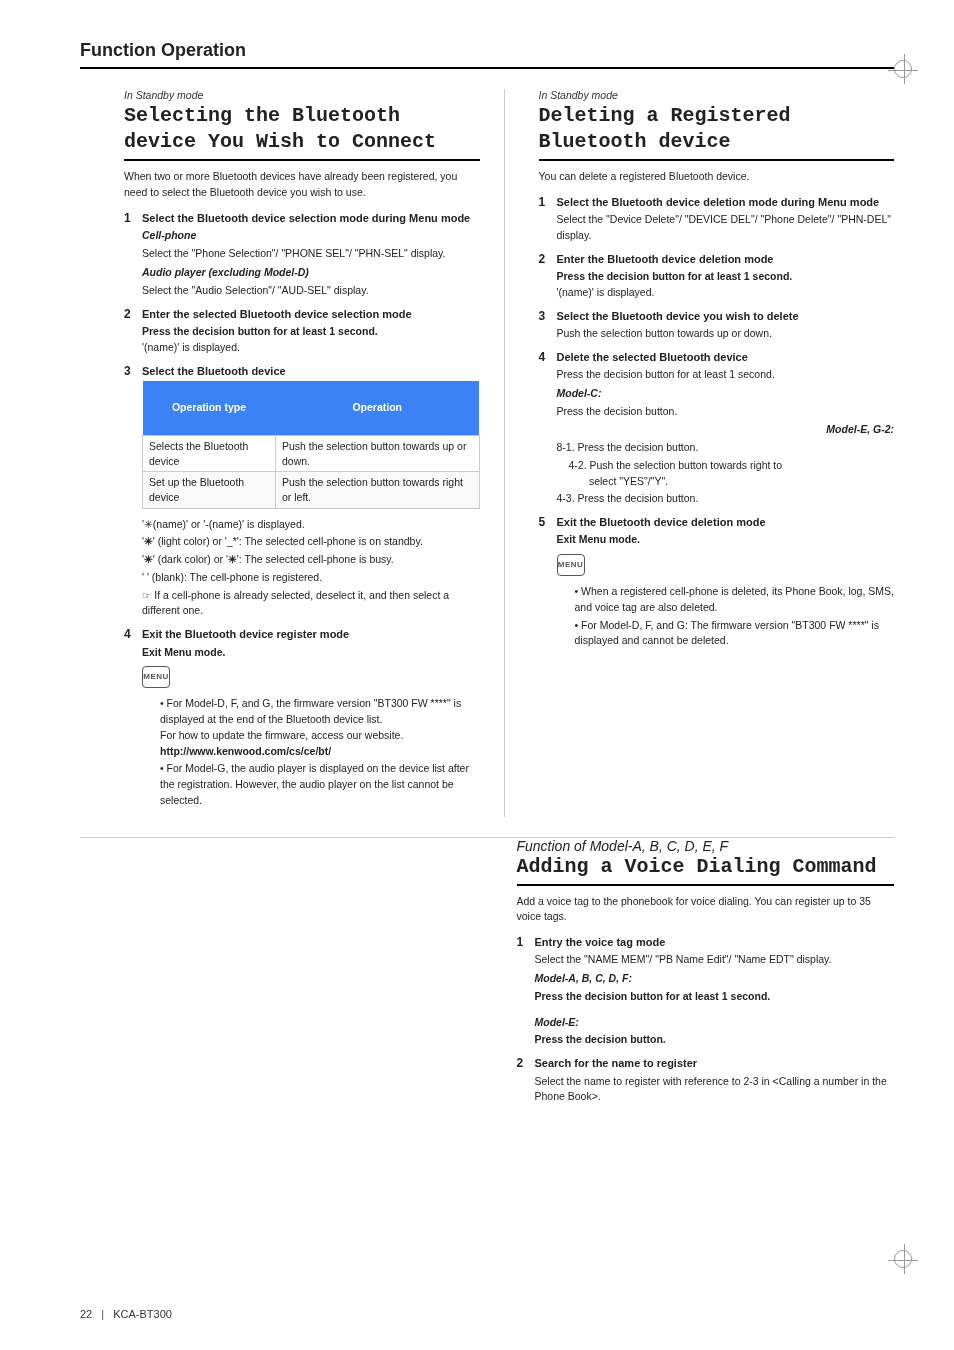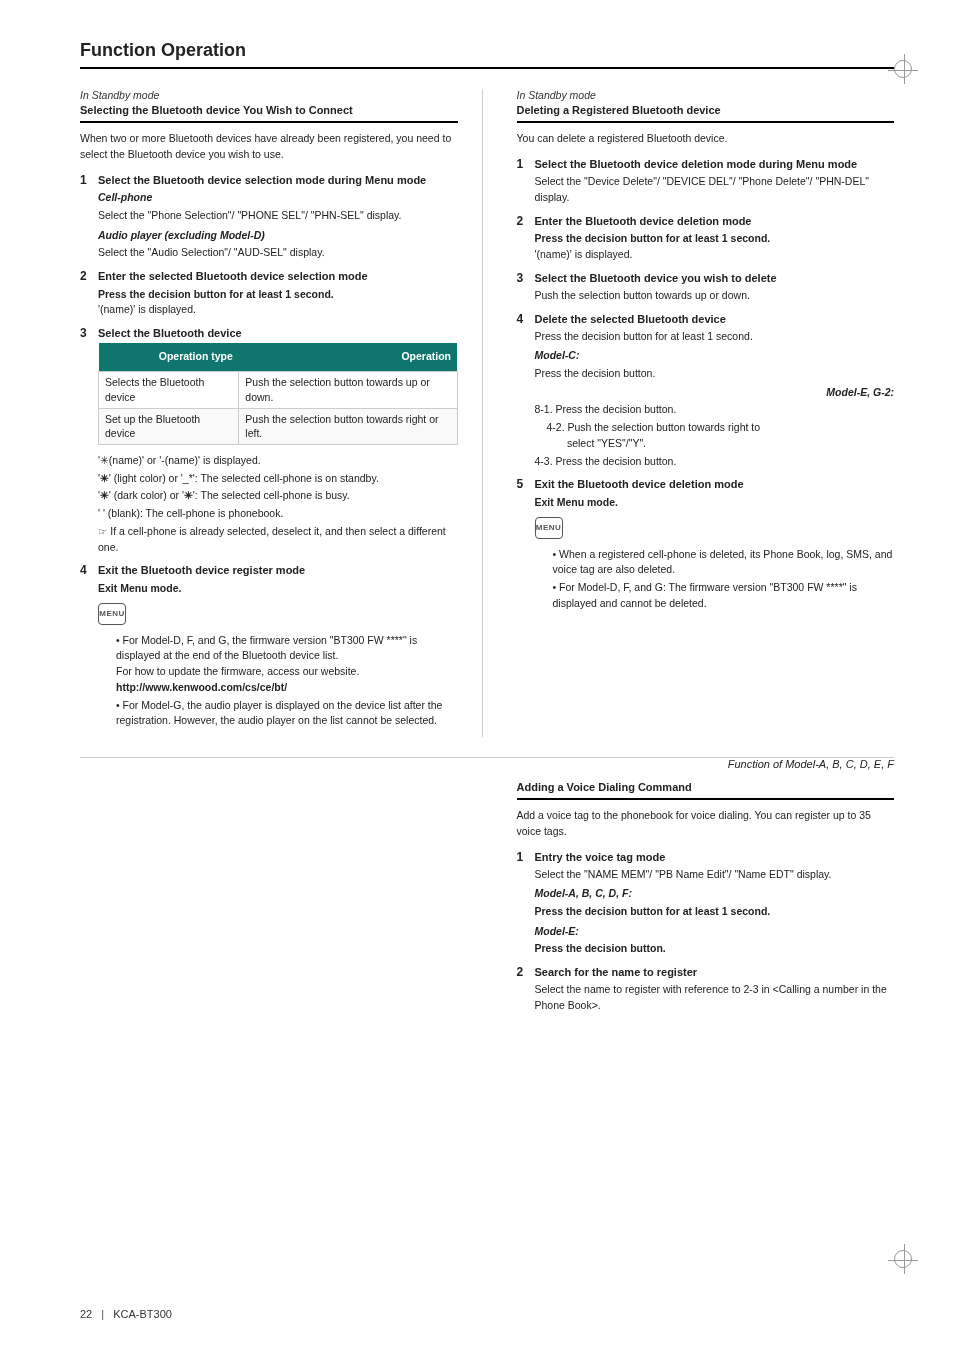--- a/index.html
+++ b/index.html
@@ -60,44 +60,46 @@
       font-size: 18px;
       font-weight: bold;
       margin-bottom: 20px;
       border-bottom: 2px solid #000;
       padding-bottom: 6px;
     }
 
     .two-col {
       display: flex;
       gap: 30px;
+      margin-left: 44px;
     }
     .col-left {
       flex: 1;
       border-right: 1px solid #ccc;
       padding-right: 24px;
     }
     .col-right {
       flex: 1;
       padding-left: 4px;
     }
 
     .section-mode {
       font-style: italic;
       font-size: 10.5px;
       color: #333;
       margin-bottom: 2px;
     }
     .section-title {
-      font-size: 11px;
+      font-size: 20px;
       font-weight: bold;
       margin-bottom: 8px;
       line-height: 1.3;
       border-bottom: 2px solid #000;
       padding-bottom: 4px;
+      font-family: Liberation Mono, monospace;
     }
     .section-desc {
       font-size: 10.5px;
       margin-bottom: 10px;
       line-height: 1.5;
     }
 
     .step {
       margin-bottom: 8px;
     }
@@ -148,24 +150,24 @@
     }
 
     
     .op-table {
       width: 100%;
       border-collapse: collapse;
       margin-bottom: 8px;
       font-size: 10.5px;
     }
     .op-table th {
-      background: #0f766e;
+      background: #3b82f6;
       color: #fff;
-      padding: 6px 6px;
-      text-align: right;
+      padding: 19px 6px;
+      text-align: center;
       font-weight: bold;
       font-size: 10.5px;
     }
     .op-table td {
       border: 1px solid #ccc;
       padding: 3px 6px;
       vertical-align: top;
       line-height: 1.4;
     }
     .op-table tr:nth-child(even) td {
@@ -203,23 +205,22 @@
     }
 
     
     .bottom-section {
       margin-top: 20px;
       border-top: 1px solid #ccc;
       padding-top: 10px;
     }
     .function-note {
       font-style: italic;
-      font-size: 11px;
-      margin-bottom: 10px;
-      text-align: right;
+      font-size: 14px;
+      margin-bottom: 0;
     }
   </style>
 </head>
 <body>
 
 <div class="page">
 
   <div class="reg-mark tr" style="top:60px; right:40px; position:absolute;">
     <div class="reg-circle" style="top:0;left:0;"></div>
     <div class="reg-hline"></div>
@@ -284,21 +285,21 @@
               </tr>
               <tr>
                 <td>Set up the Bluetooth device</td>
                 <td>Push the selection button towards right or left.</td>
               </tr>
             </tbody>
           </table>
           <p>'✳(name)' or '-(name)' is displayed.</p>
           <p>'<strong>✳</strong>' (light color) or '_*': The selected cell-phone is on standby.</p>
           <p>'<strong>✳</strong>' (dark color) or '<strong>✳</strong>': The selected cell-phone is busy.</p>
-          <p>' ' (blank): The cell-phone is phonebook.</p>
+          <p>' ' (blank): The cell-phone is registered.</p>
           <p style="margin-top:2px;">☞ If a cell-phone is already selected, deselect it, and then select a different one.</p>
         </div>
       </div>
 
       <div class="step">
         <div class="step-header">
           <span class="step-num">4</span>
           <span class="step-title">Exit the Bluetooth device register mode</span>
         </div>
         <div class="step-content">
@@ -405,21 +406,21 @@
 
         <div class="step">
           <div class="step-header">
             <span class="step-num">1</span>
             <span class="step-title">Entry the voice tag mode</span>
           </div>
           <div class="step-content">
             <p>Select the "NAME MEM"/ "PB Name Edit"/ "Name EDT" display.</p>
             <p style="margin-top:3px;"><span class="sub-label">Model-A, B, C, D, F:</span></p>
             <p><strong>Press the decision button for at least 1 second.</strong></p>
-            <p style="margin-top:4px;"><span class="sub-label">Model-E:</span></p>
+            <p style="margin-top:10px;"><span class="sub-label">Model-E:</span></p>
             <p><strong>Press the decision button.</strong></p>
           </div>
         </div>
 
         <div class="step">
           <div class="step-header">
             <span class="step-num">2</span>
             <span class="step-title">Search for the name to register</span>
           </div>
           <div class="step-content">

